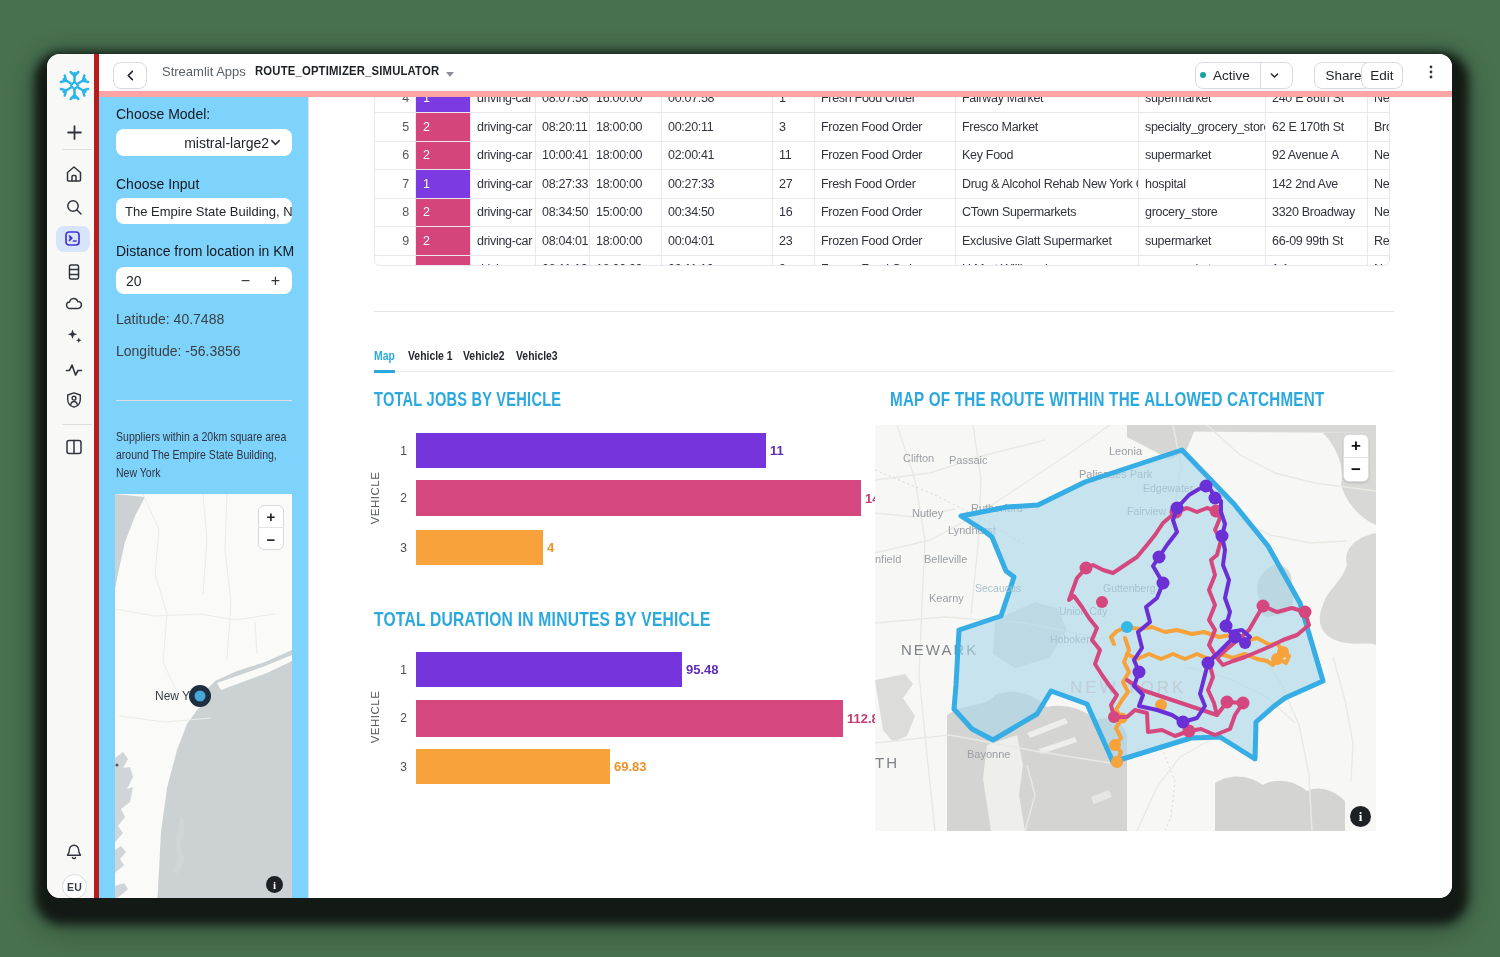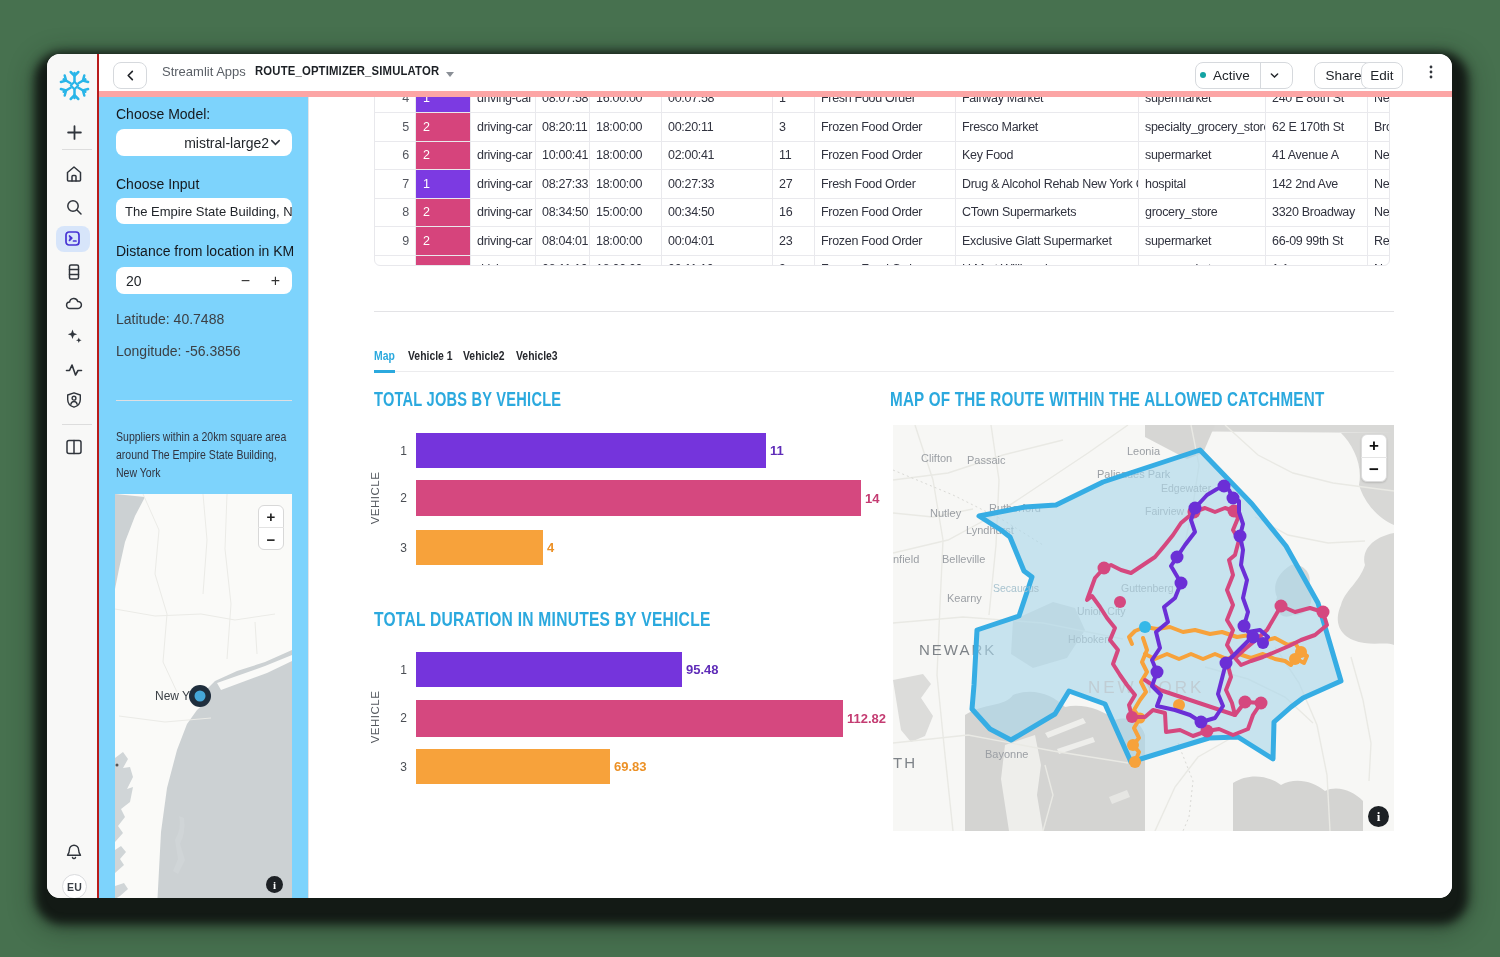--- a/index.html
+++ b/index.html
@@ -4,21 +4,21 @@
 <style>
 * { margin:0; padding:0; box-sizing:border-box; }
 html,body { width:1500px; height:957px; overflow:hidden; background:#47714f; font-family:"Liberation Sans", sans-serif; }
 #win {
   position:absolute; left:46.5px; top:54px; width:1405px; height:844px;
   background:#fff; border-radius:13px; overflow:hidden;
   box-shadow:2px 12px 10px 14px rgba(18,24,20,0.96), 2px 16px 26px 15px rgba(24,34,27,0.45);
 }
 #shift { position:absolute; left:8.5px; top:-7px; width:1407px; height:861px; }
 .abs { position:absolute; }
-#rail { position:absolute; left:0; top:0; width:44px; height:861px; background:#f8f8f7; border-right:2px solid #b91c1c; z-index:40; }
+#rail { position:absolute; left:0; top:0; width:44px; height:861px; background:#f8f8f7; border-right:5px solid #b91c1c; z-index:40; }
 #rail svg, #rail div { z-index:41; }
 #hdr { position:absolute; left:44px; top:0; width:1363px; height:50px; background:#fff; border-bottom:6px solid #fca5a5; z-index:30; }
 #sbar { position:absolute; left:44px; top:50px; width:210px; height:811px; background:#7dd3fc; border-right:1px solid #e4e4e7; z-index:20; overflow:hidden; }
 #main { position:absolute; left:254px; top:50px; width:1153px; height:811px; background:#fff; z-index:10; }
 .btn { position:absolute; border:1px solid #d6d9dd; border-radius:8px; background:#fff; color:#22262b; font-size:13.5px; display:flex; align-items:center; justify-content:center; }
 .lab { position:absolute; font-size:14px; color:#15181d; }
 .inp { position:absolute; background:#fff; border-radius:8px; font-size:14px; color:#22262b; display:flex; align-items:center; white-space:nowrap; overflow:hidden; }
 .t-cyan { position:absolute; color:#2ba9de; font-weight:bold; font-size:19.5px; letter-spacing:0.3px; white-space:nowrap; }
 .cx8 { transform:scaleX(0.8); transform-origin:0 50%; }
 .hline { position:absolute; height:1px; background:#e8e8ec; }
@@ -230,21 +230,21 @@
                 <td class="ci">6</td>
                 <td class="cv" style="background:#d6447c">2</td>
                 <td>driving-car</td>
                 <td>10:00:41</td>
                 <td>18:00:00</td>
                 <td>02:00:41</td>
                 <td>11</td>
                 <td>Frozen Food Order</td>
                 <td>Key Food</td>
                 <td>supermarket</td>
-                <td>41 Avenue A</td>
+                <td>92 Avenue A</td>
                 <td>Nev</td>
               </tr>
         <tr style="height:29px">
                 <td class="ci">7</td>
                 <td class="cv" style="background:#7c3ae2">1</td>
                 <td>driving-car</td>
                 <td>08:27:33</td>
                 <td>18:00:00</td>
                 <td>00:27:33</td>
                 <td>27</td>
@@ -328,21 +328,21 @@
     <div class="abs" style="left:107px;top:603px;width:427px;height:37px;background:#d5487f"></div>
     <div class="abs" style="left:107px;top:652px;width:194px;height:35px;background:#f7a23b"></div>
     <div class="abs" style="left:377px;top:565px;font-size:13px;font-weight:bold;color:#5f2cb8">95.48</div>
     <div class="abs" style="left:538px;top:614px;font-size:13px;font-weight:bold;color:#c43c72">112.82</div>
     <div class="abs" style="left:305px;top:662px;font-size:13px;font-weight:bold;color:#ec9126">69.83</div>
     <div class="abs" style="left:86px;top:566px;font-size:12px;color:#4a4e54;width:12px;text-align:right">1</div>
     <div class="abs" style="left:86px;top:614px;font-size:12px;color:#4a4e54;width:12px;text-align:right">2</div>
     <div class="abs" style="left:86px;top:663px;font-size:12px;color:#4a4e54;width:12px;text-align:right">3</div>
     <div class="abs" style="left:36px;top:614px;font-size:11.5px;color:#55595f;letter-spacing:0.5px;transform:rotate(-90deg);transform-origin:center;width:60px;text-align:center">VEHICLE</div>
 
-    <div class="abs" style="left:584px;top:328px;width:501px;height:406px;background:#737373;overflow:hidden" id="bmap">
+    <div class="abs" style="left:566px;top:328px;width:501px;height:406px;background:#737373;overflow:hidden" id="bmap">
       <svg width="501" height="406" viewBox="0 0 501 406">
         <rect width="501" height="406" fill="#f7f7f5"></rect>
 
         <path d="M252 0 H501 V8 L252 6 Z" fill="#d8d8d6"></path>
         <path d="M252 0 L322 0 310 28 294 34 252 12 Z" fill="#d6d6d4"></path>
         <path d="M448 8 C460 20 470 40 466 60 472 80 488 95 501 100 L501 8 Z" fill="#d8d8d6"></path>
         <path d="M501 108 C480 112 468 125 472 140 466 158 452 165 448 180 440 198 448 210 460 215 478 222 492 216 501 220 Z" fill="#d8d8d6"></path>
         <path d="M398 140 C410 138 420 148 416 162 424 178 412 192 400 190 388 196 380 185 384 172 378 158 388 146 398 140 Z" fill="#d8d8d6"></path>
         <path d="M72 290 C90 278 112 282 120 270 140 262 160 270 172 282 190 278 210 285 222 295 238 290 248 298 252 310 L252 406 72 406 Z" fill="#d4d4d2"></path>
         <path d="M112 320 L142 310 148 340 144 370 150 406 116 406 108 354 Z" fill="#eeeeeb"></path>

